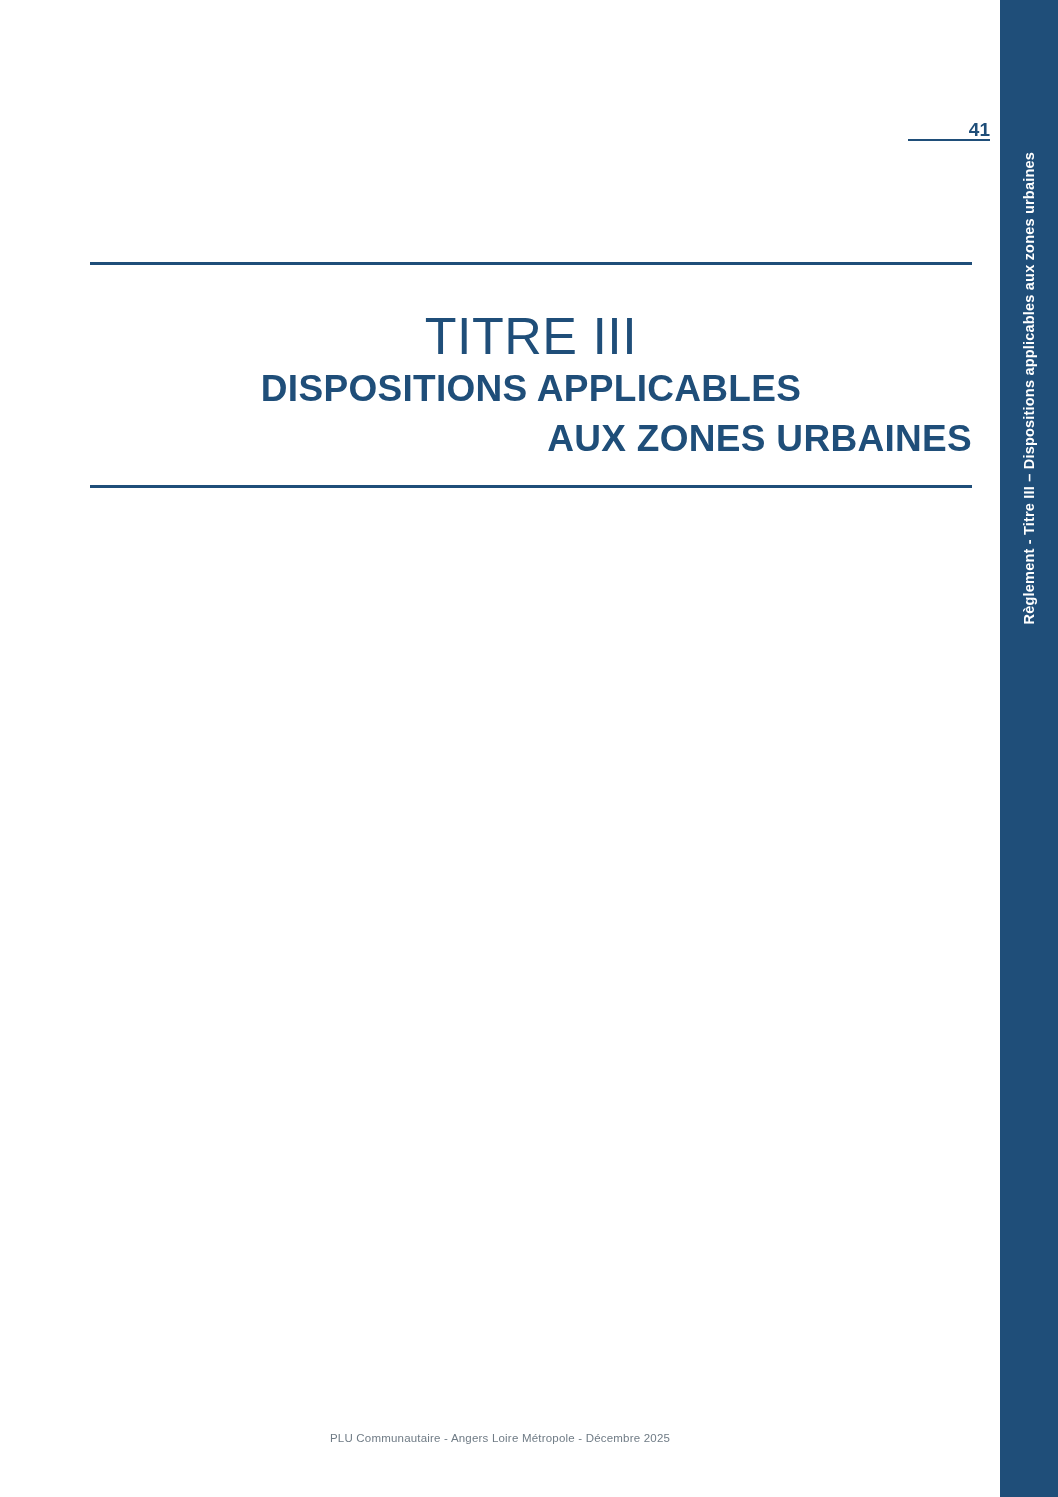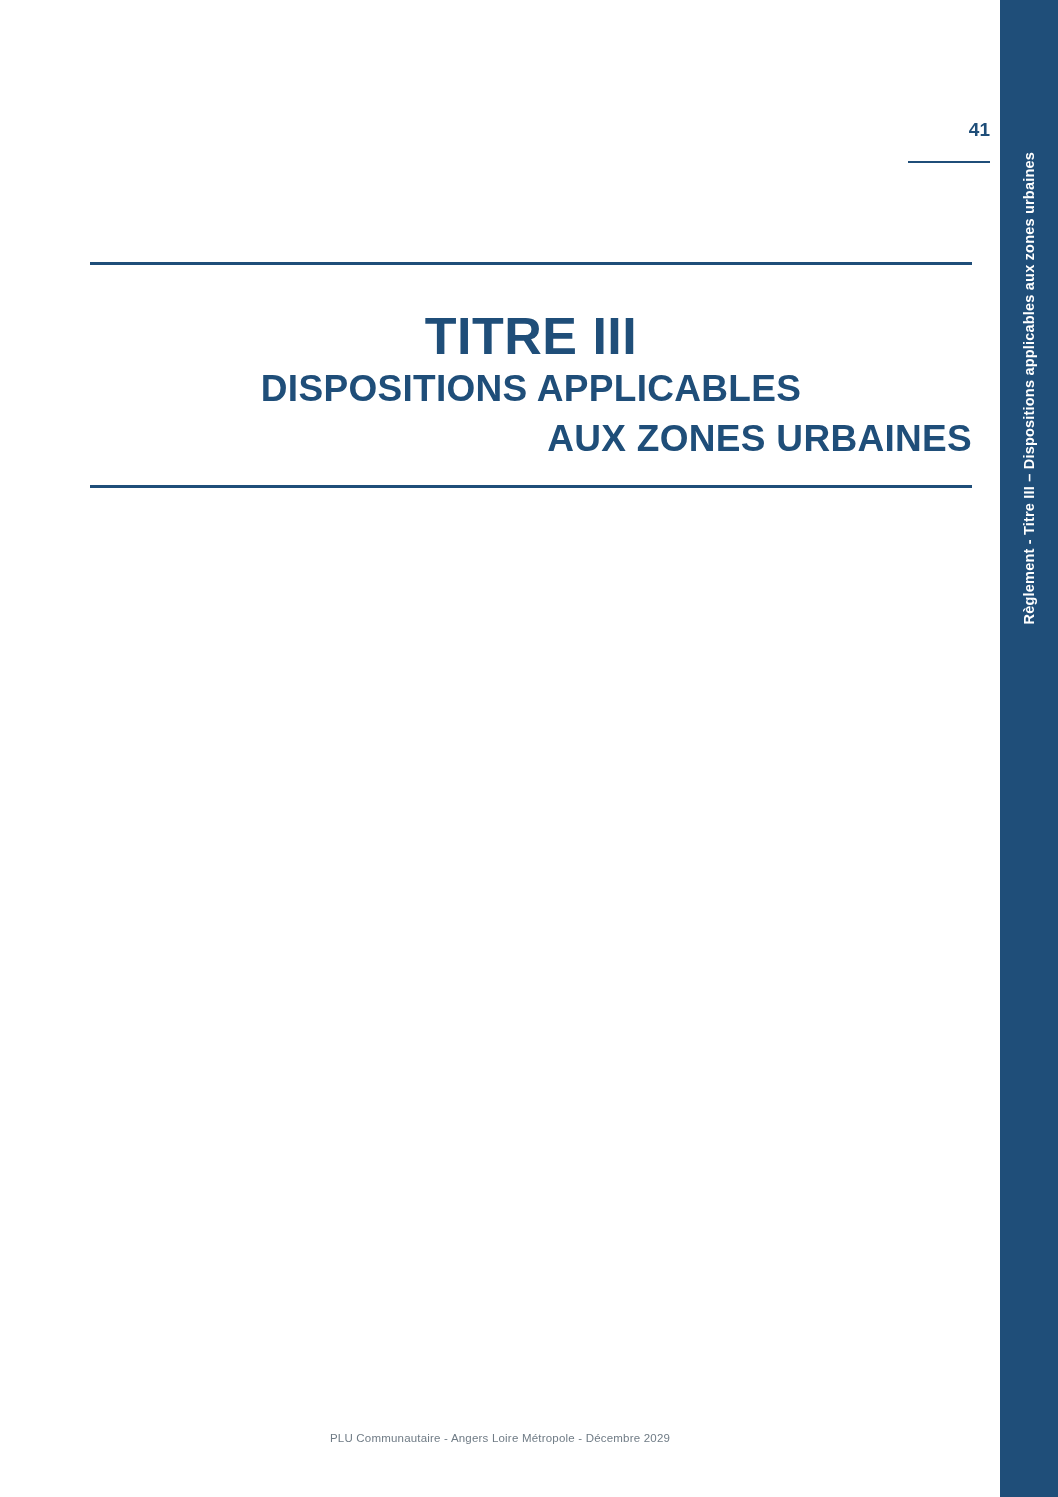--- a/index.html
+++ b/index.html
@@ -56,21 +56,21 @@
     top: 120px;
     right: 68px;
     width: 82px;
     text-align: right;
   }
   .page-number {
     color: #1f4e79;
     font-size: 19px;
     font-weight: bold;
     line-height: 1;
-    padding-bottom: 22px;
+    padding-bottom: 0;
   }
   .page-number-rule {
     border-bottom: 2.5px solid #1f4e79;
     width: 82px;
   }
 
   
   .title-block {
     position: absolute;
     left: 90px;
@@ -83,21 +83,21 @@
   }
   .rule-bottom {
     border-top: 3px solid #1f4e79;
     width: 100%;
     margin-top: 22px;
   }
   .title-main {
     text-align: center;
     color: #1f4e79;
     font-size: 52px;
-    font-weight: bold;
+    font-weight: normal;
     letter-spacing: 0.5px;
     margin-top: 44px;
     line-height: 1.05;
   }
   .title-sub {
     text-align: center;
     color: #1f4e79;
     font-size: 37px;
     font-weight: bold;
     letter-spacing: 0.3px;
@@ -138,15 +138,15 @@
   <div class="title-block">
     <div class="rule-top"></div>
     <div class="title-main">TITRE III</div>
     <div class="title-sub">
       <span class="line1">DISPOSITIONS APPLICABLES</span>
       <span class="line2">AUX ZONES URBAINES</span>
     </div>
     <div class="rule-bottom"></div>
   </div>
 
-  <div class="footer">PLU Communautaire - Angers Loire Métropole - Décembre 2029</div>
+  <div class="footer">PLU Communautaire - Angers Loire Métropole - Décembre 2025</div>
 
 </div>
 
 </body></html>

